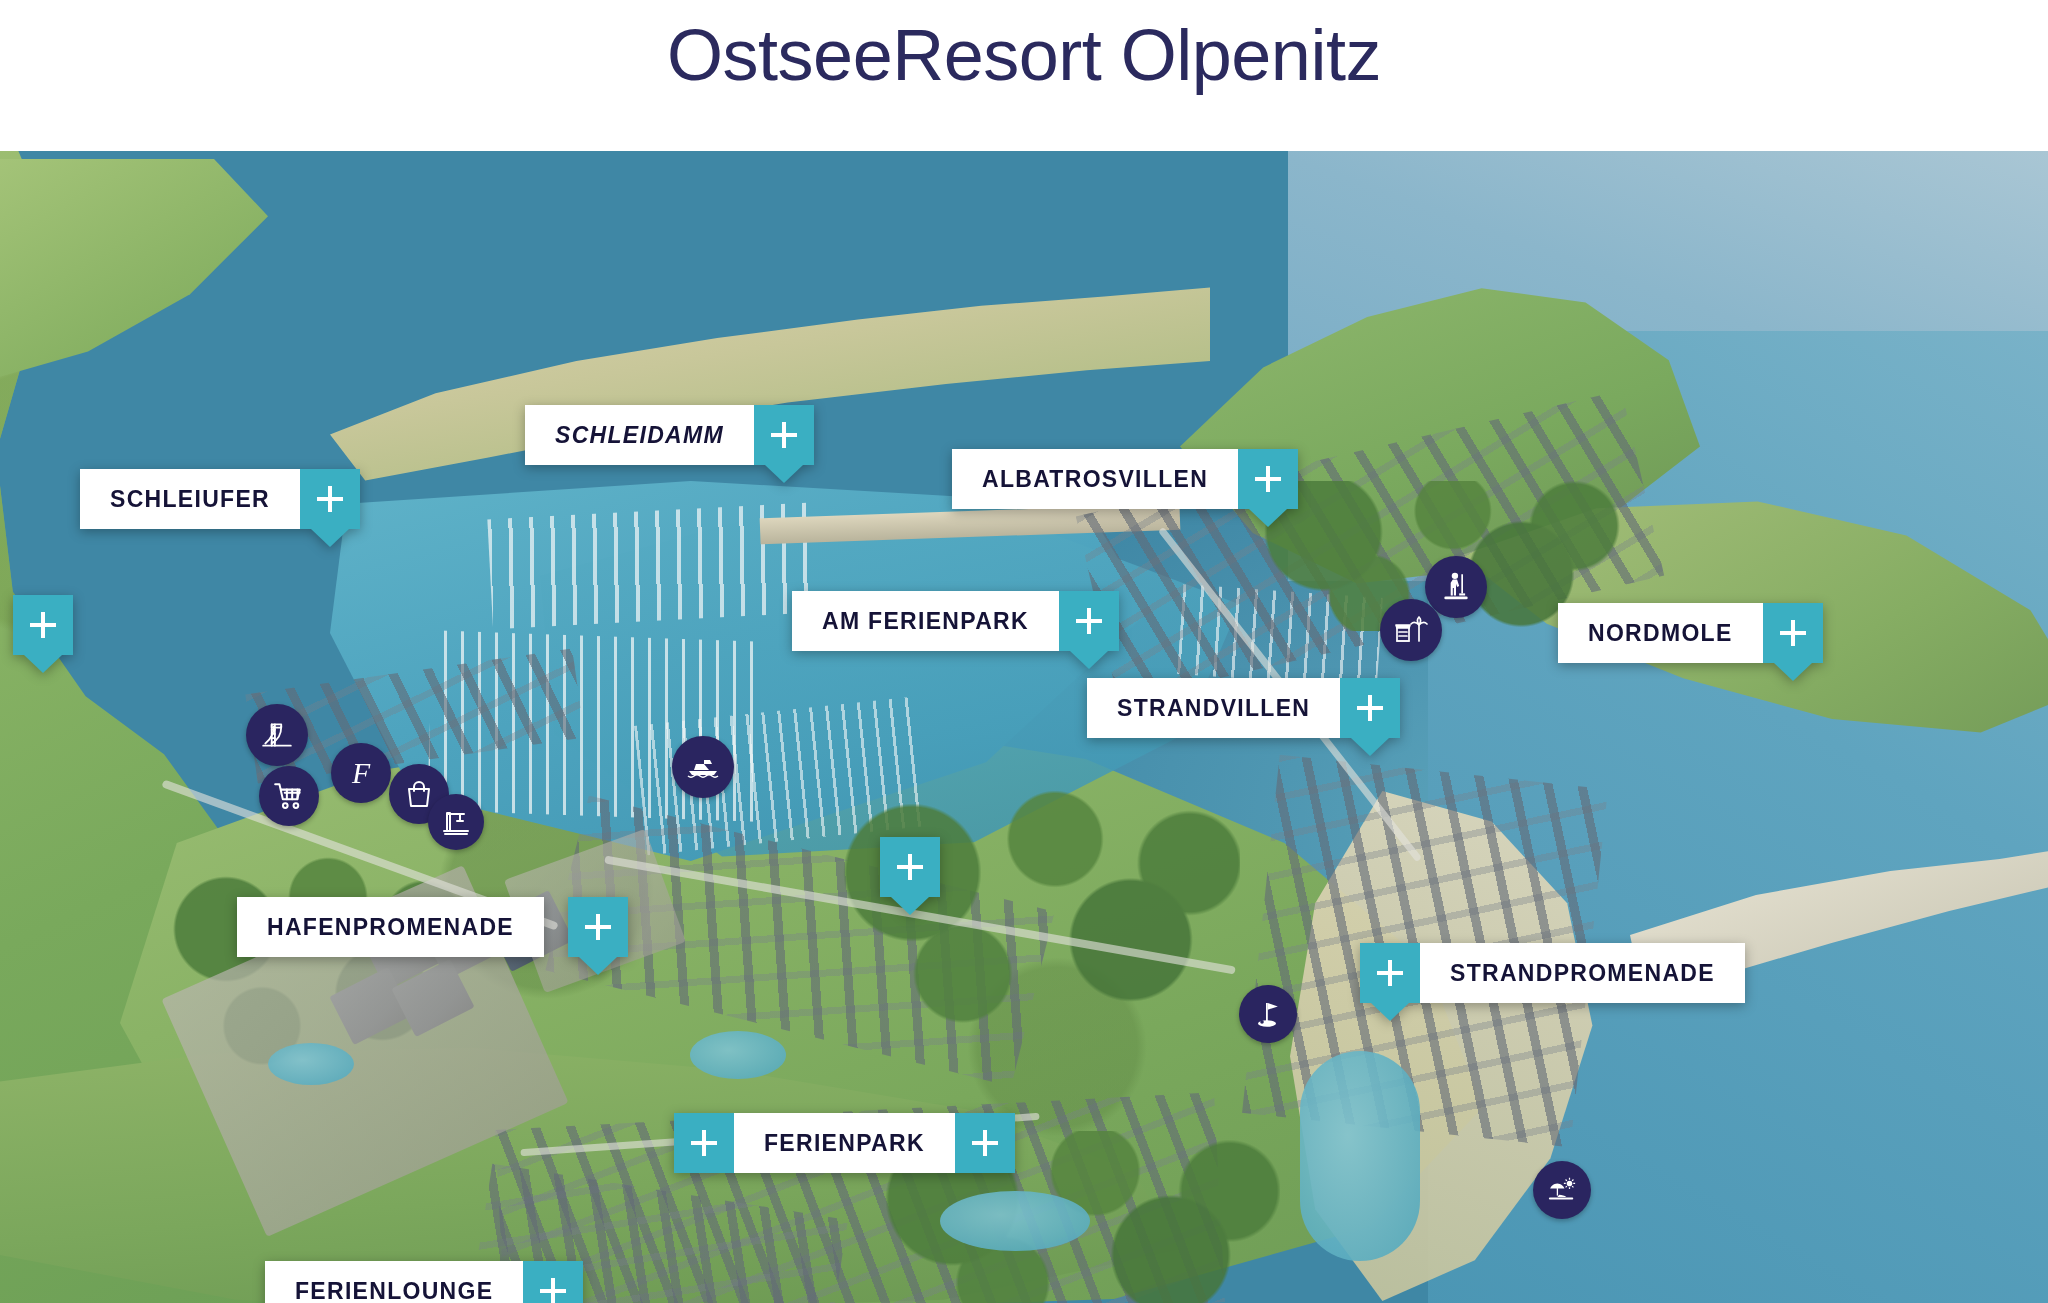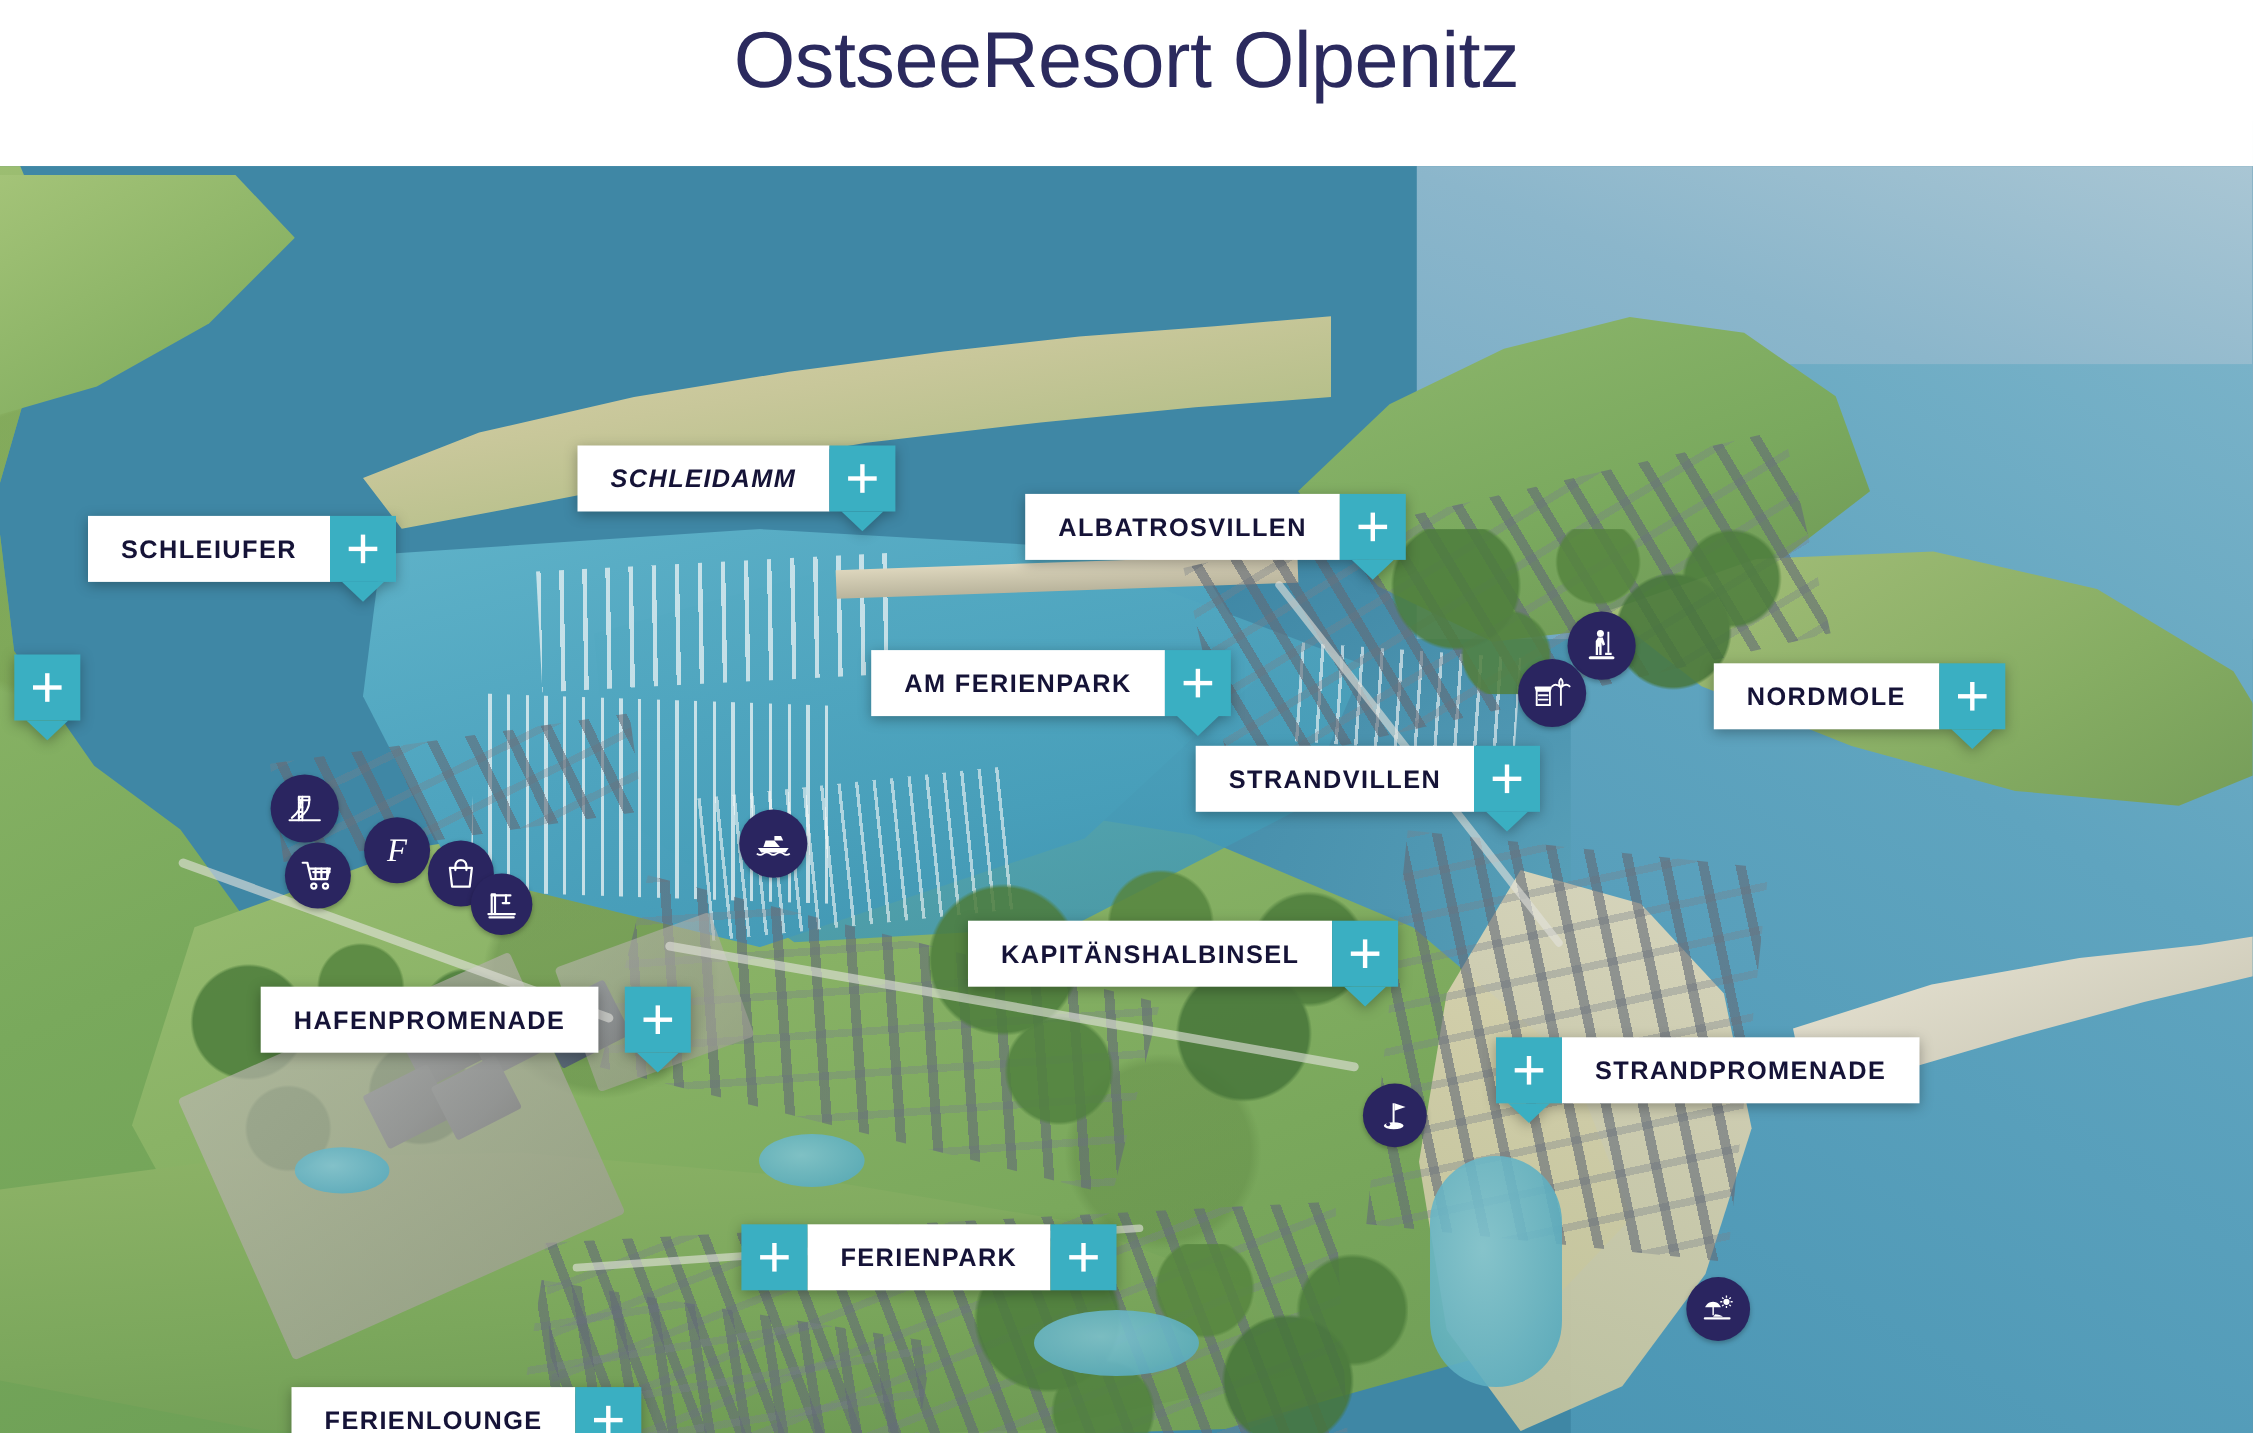--- a/index.html
+++ b/index.html
@@ -430,21 +430,21 @@
           <div class="pin-plus">
             <span class="plus-glyph" aria-label="+"></span>
           </div>
         </div>
         <div class="pin" style="left: 525px; top: 254px; font-style: italic;">
           <div class="pin-label">SCHLEIDAMM</div>
           <div class="pin-plus">
             <span class="plus-glyph" aria-label="+"></span>
           </div>
         </div>
-        <div class="pin" style="left: 932px; top: 298px;">
+        <div class="pin" style="left: 952px; top: 298px;">
           <div class="pin-label">ALBATROSVILLEN</div>
           <div class="pin-plus">
             <span class="plus-glyph" aria-label="+"></span>
           </div>
         </div>
         <div class="pin" style="left: 13px; top: 444px;">
           <div class="pin-plus">
             <span class="plus-glyph" aria-label="+"></span>
           </div>
         </div>
@@ -460,21 +460,20 @@
             <span class="plus-glyph" aria-label="+"></span>
           </div>
         </div>
         <div class="pin" style="left: 1087px; top: 527px;">
           <div class="pin-label">STRANDVILLEN</div>
           <div class="pin-plus">
             <span class="plus-glyph" aria-label="+"></span>
           </div>
         </div>
         <div class="pin" style="left: 880px; top: 686px;">
-          <div class="pin-label">KAPITÄNSHALBINSEL</div>
           <div class="pin-plus">
             <span class="plus-glyph" aria-label="+"></span>
           </div>
         </div>
         <div class="pin" style="left: 237px; top: 746px; gap: 24px;">
           <div class="pin-label">HAFENPROMENADE</div>
           <div class="pin-plus">
             <span class="plus-glyph" aria-label="+"></span>
           </div>
         </div>

